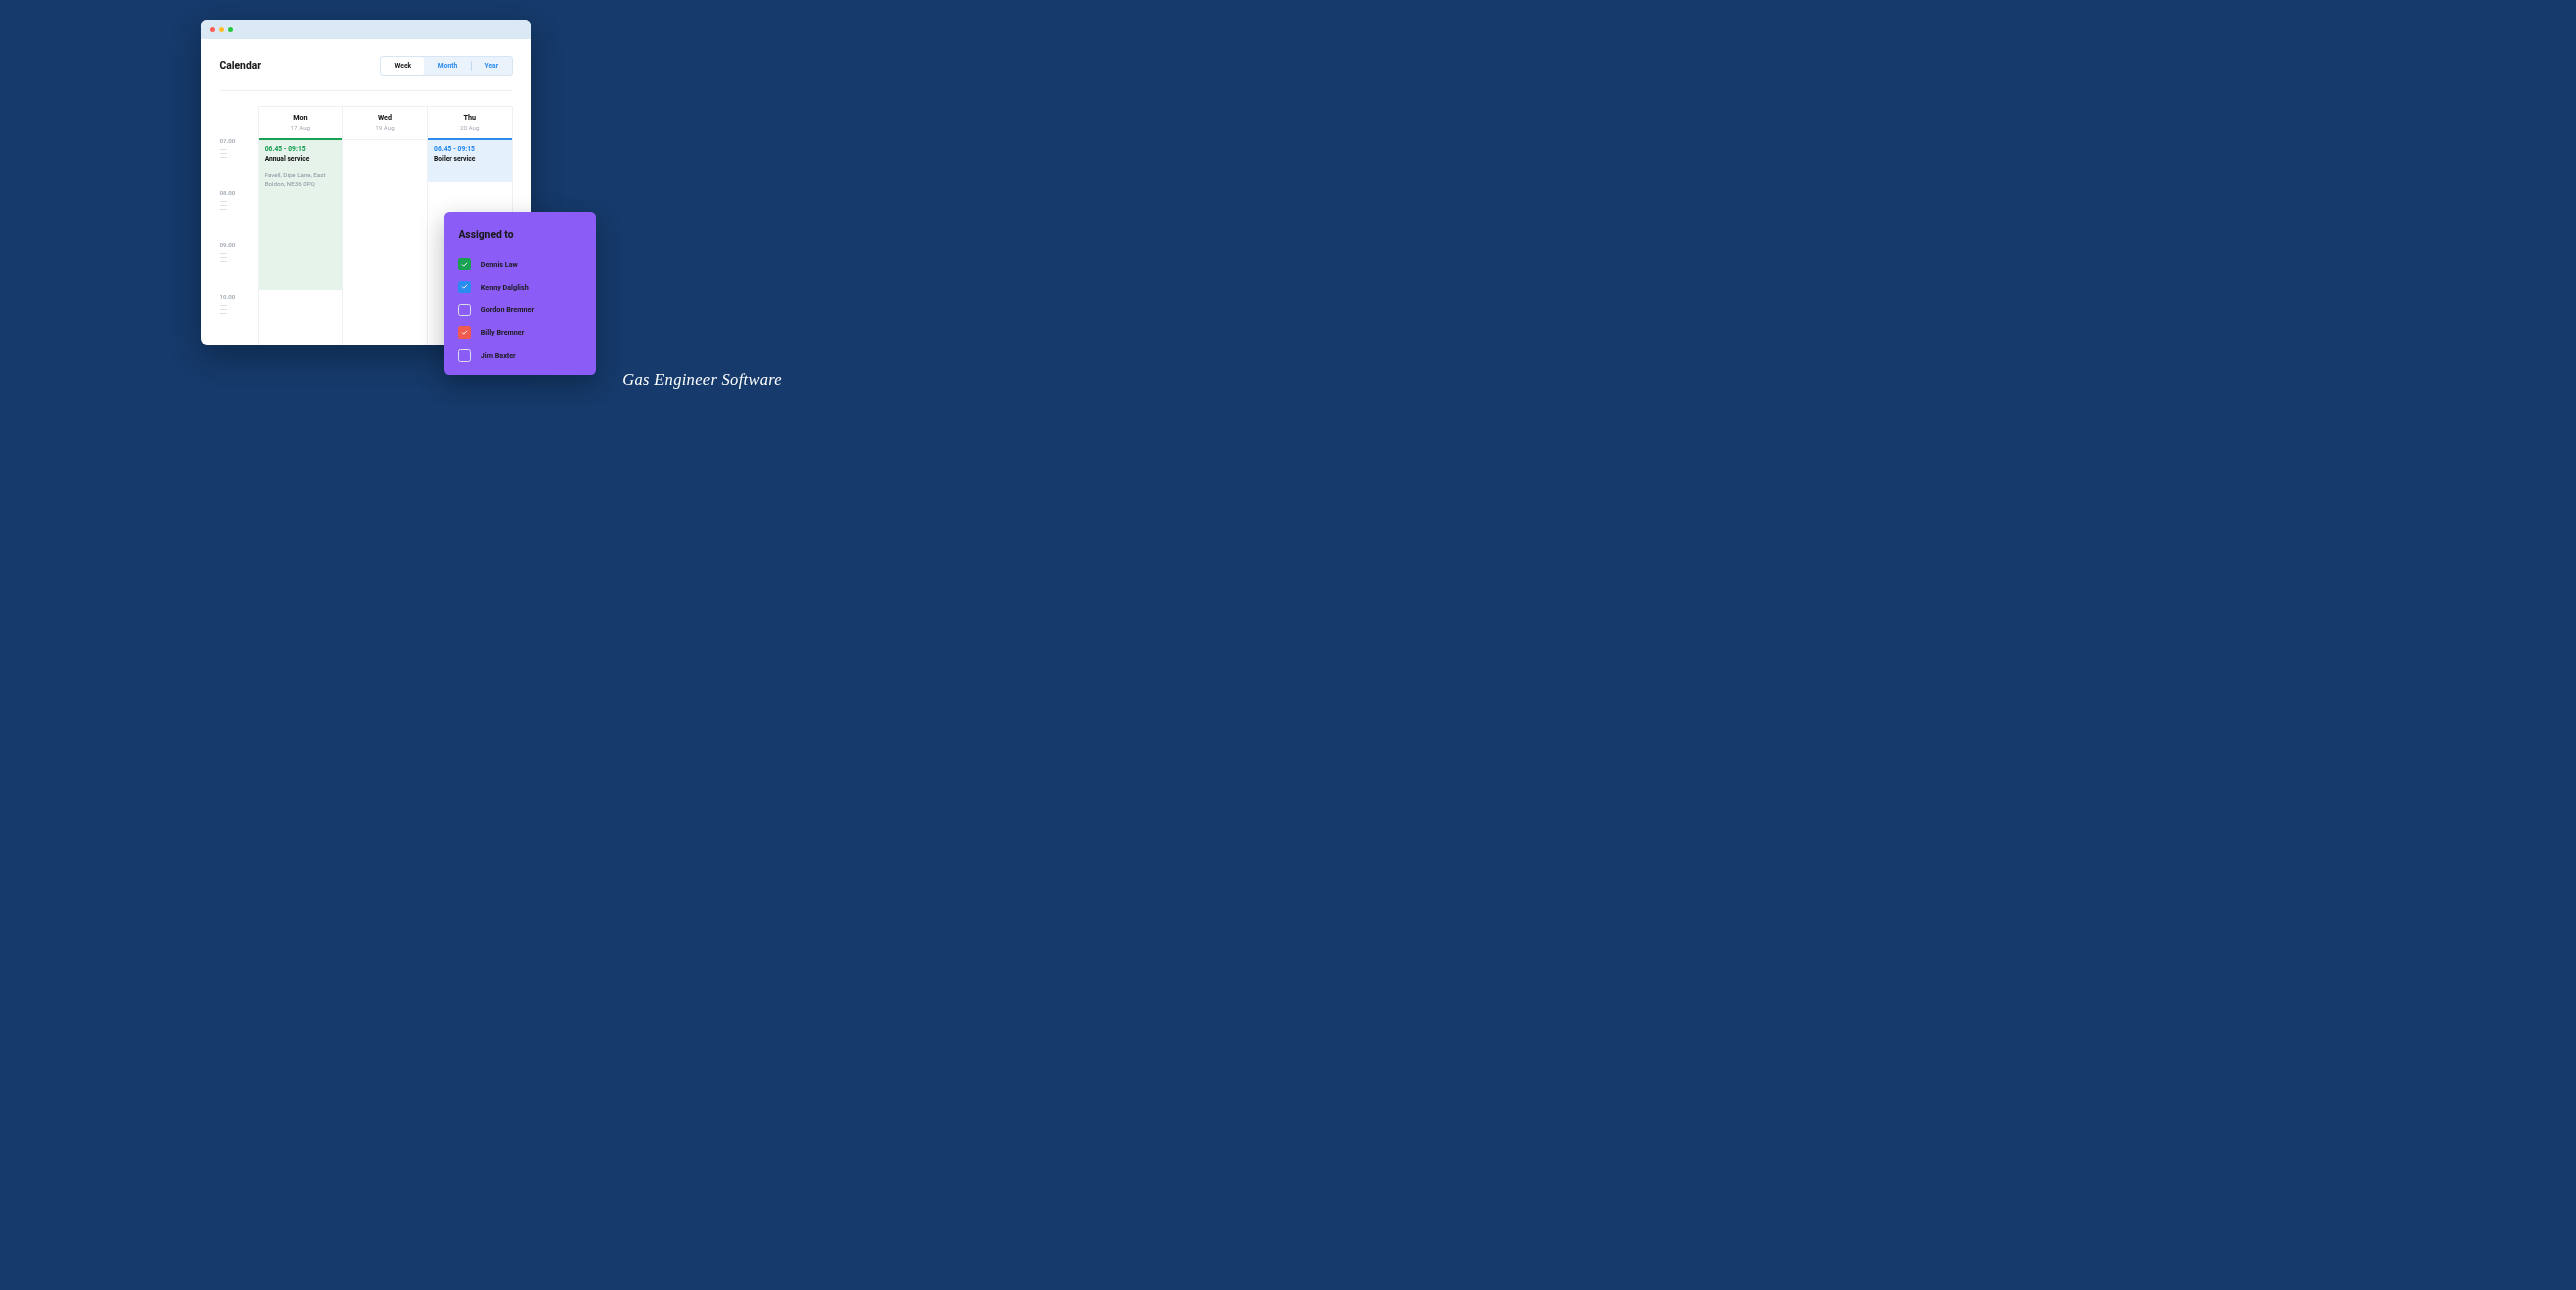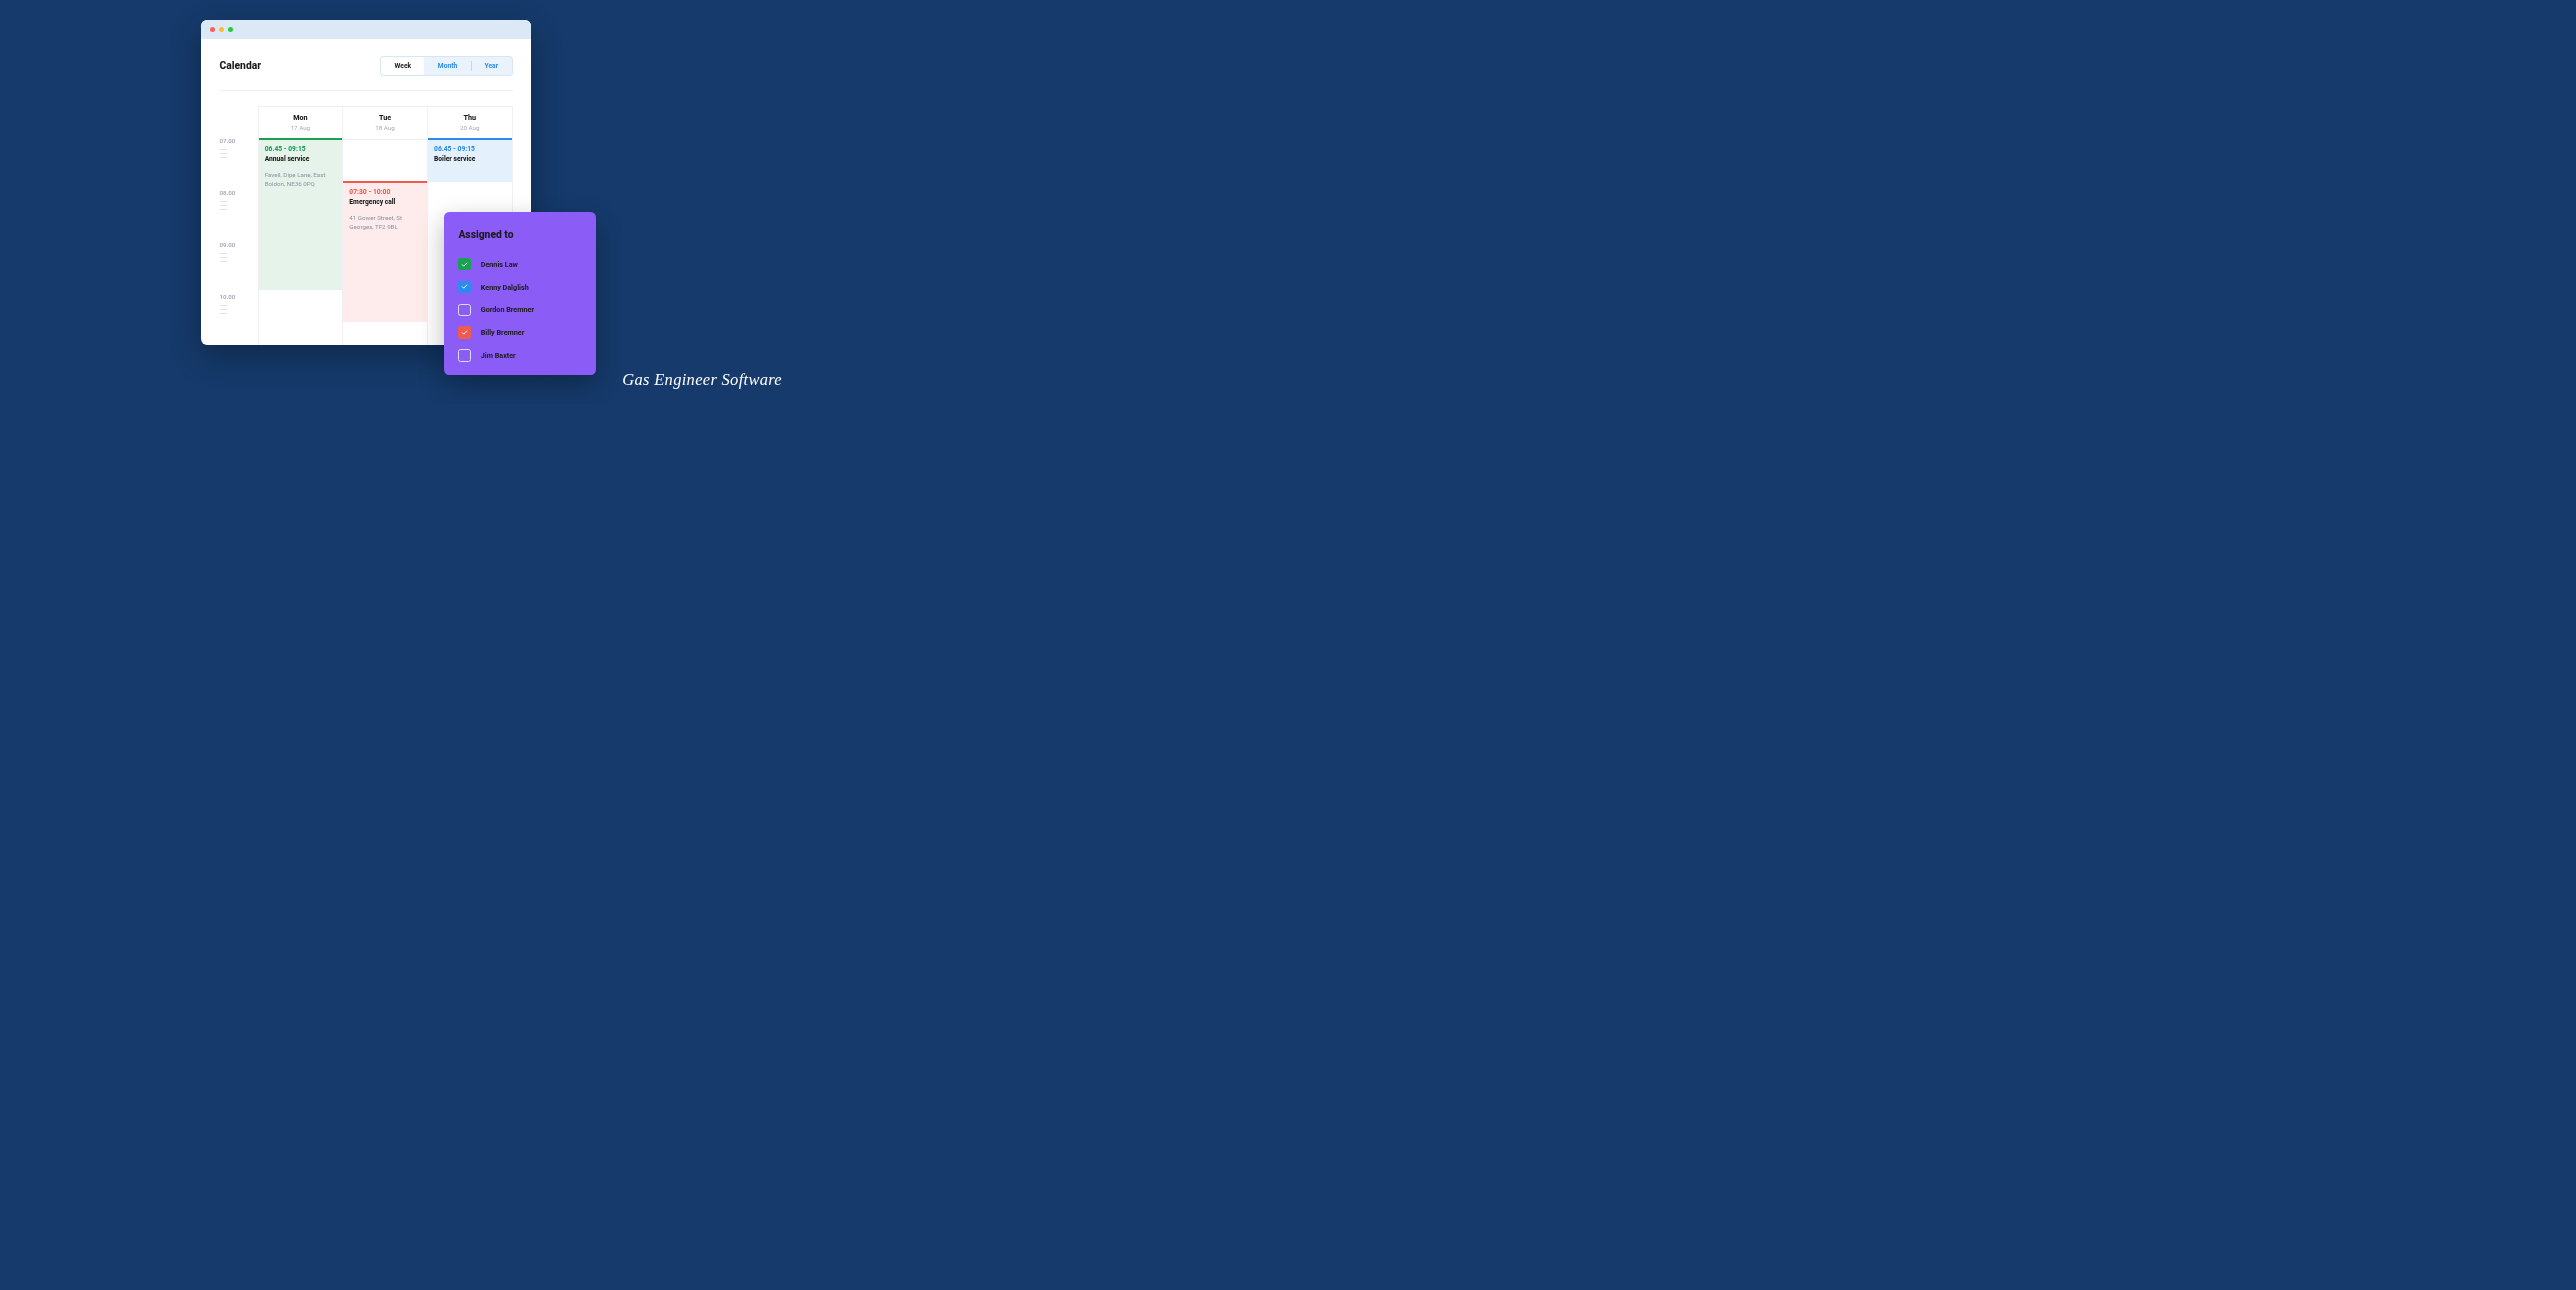--- a/index.html
+++ b/index.html
@@ -220,28 +220,22 @@
             </div>
             <div class="event ev-green" style="top: 31px; height: 152px;">
               <div class="bar"></div>
               <div class="time">06.45 - 09:15</div>
               <div class="etitle">Annual service</div>
               <div class="addr">Favell, Dipe Lane, East Boldon, NE36 0PQ</div>
             </div>
           </div>
           <div class="col">
             <div class="col-head">
-              <div class="dow">Tue</div>
-              <div class="date">18 Aug</div>
-            </div>
-            <div class="event ev-red" style="top: 74px; height: 141px;">
-              <div class="bar"></div>
-              <div class="time">07:30 - 10:00</div>
-              <div class="etitle">Emergency call</div>
-              <div class="addr">41 Gower Street, St Georges, TF2 9BL</div>
+              <div class="dow">Wed</div>
+              <div class="date">19 Aug</div>
             </div>
           </div>
           <div class="col">
             <div class="col-head">
               <div class="dow">Thu</div>
               <div class="date">20 Aug</div>
             </div>
             <div class="event ev-blue" style="top: 31px; height: 44px;">
               <div class="bar"></div>
               <div class="time">06.45 - 09:15</div>

